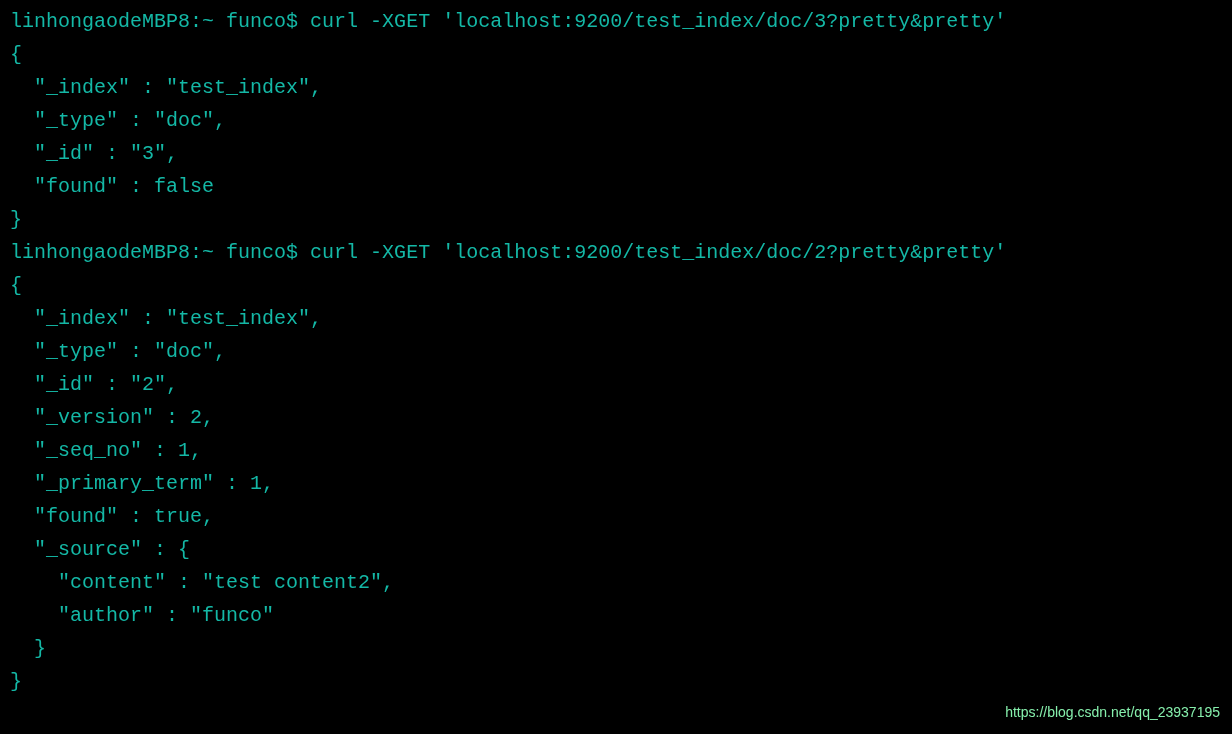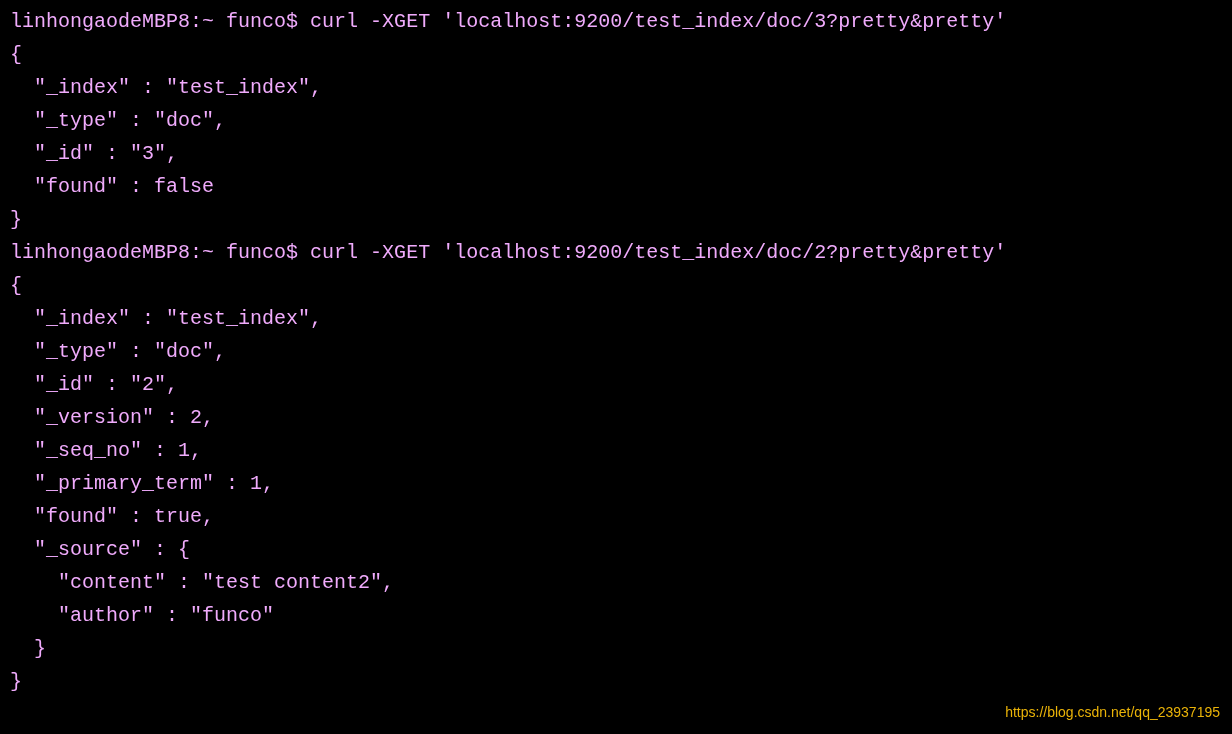--- a/index.html
+++ b/index.html
@@ -14,28 +14,28 @@
       font-size: 20px;
       line-height: 1.65;
       padding: 5px 10px;
       width: 1232px;
       height: 734px;
       overflow: hidden;
       position: relative;
     }
     .terminal-line {
       white-space: pre;
-      color: #f0abfc;
+      color: #14b8a6;
     }
     .watermark {
       position: absolute;
       bottom: 10px;
       right: 12px;
       font-size: 14px;
-      color: #eab308;
+      color: #86efac;
       font-family: Arial, sans-serif;
     }
     .cursor {
       display: inline-block;
       width: 10px;
       height: 22px;
       border: 1.5px solid #e8e8e8;
       vertical-align: middle;
       margin-left: 2px;
       margin-bottom: 4px;

